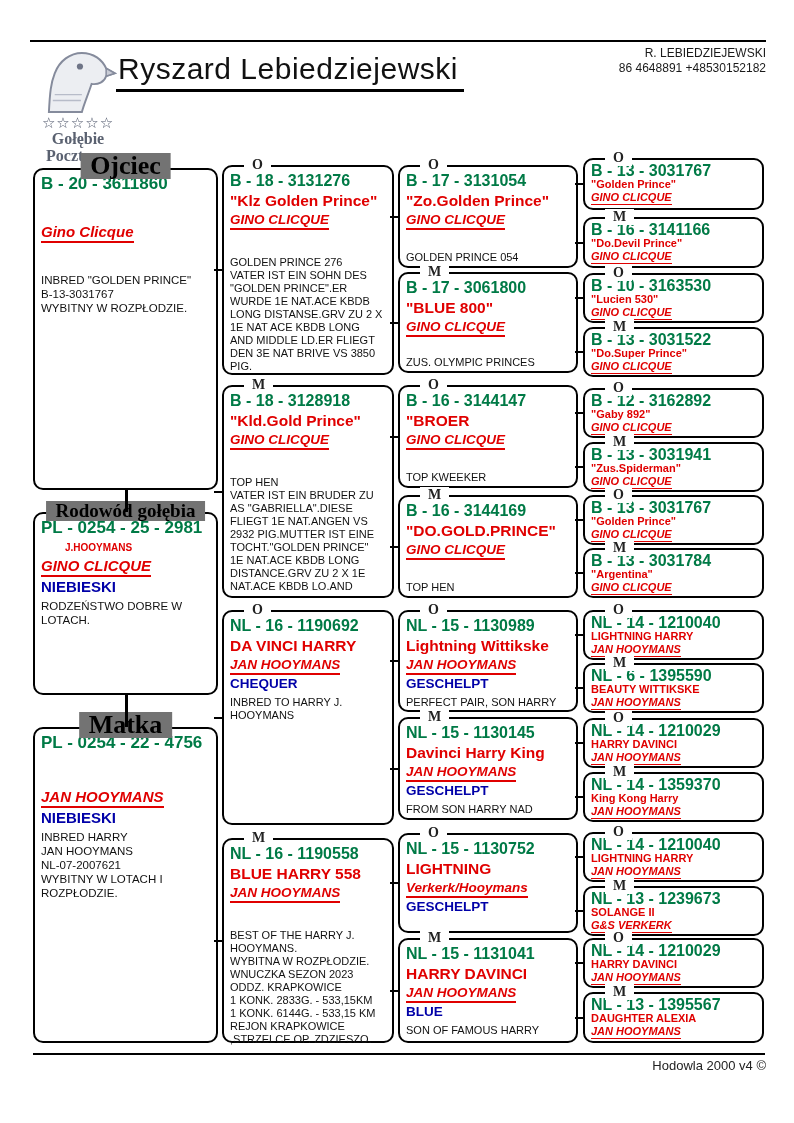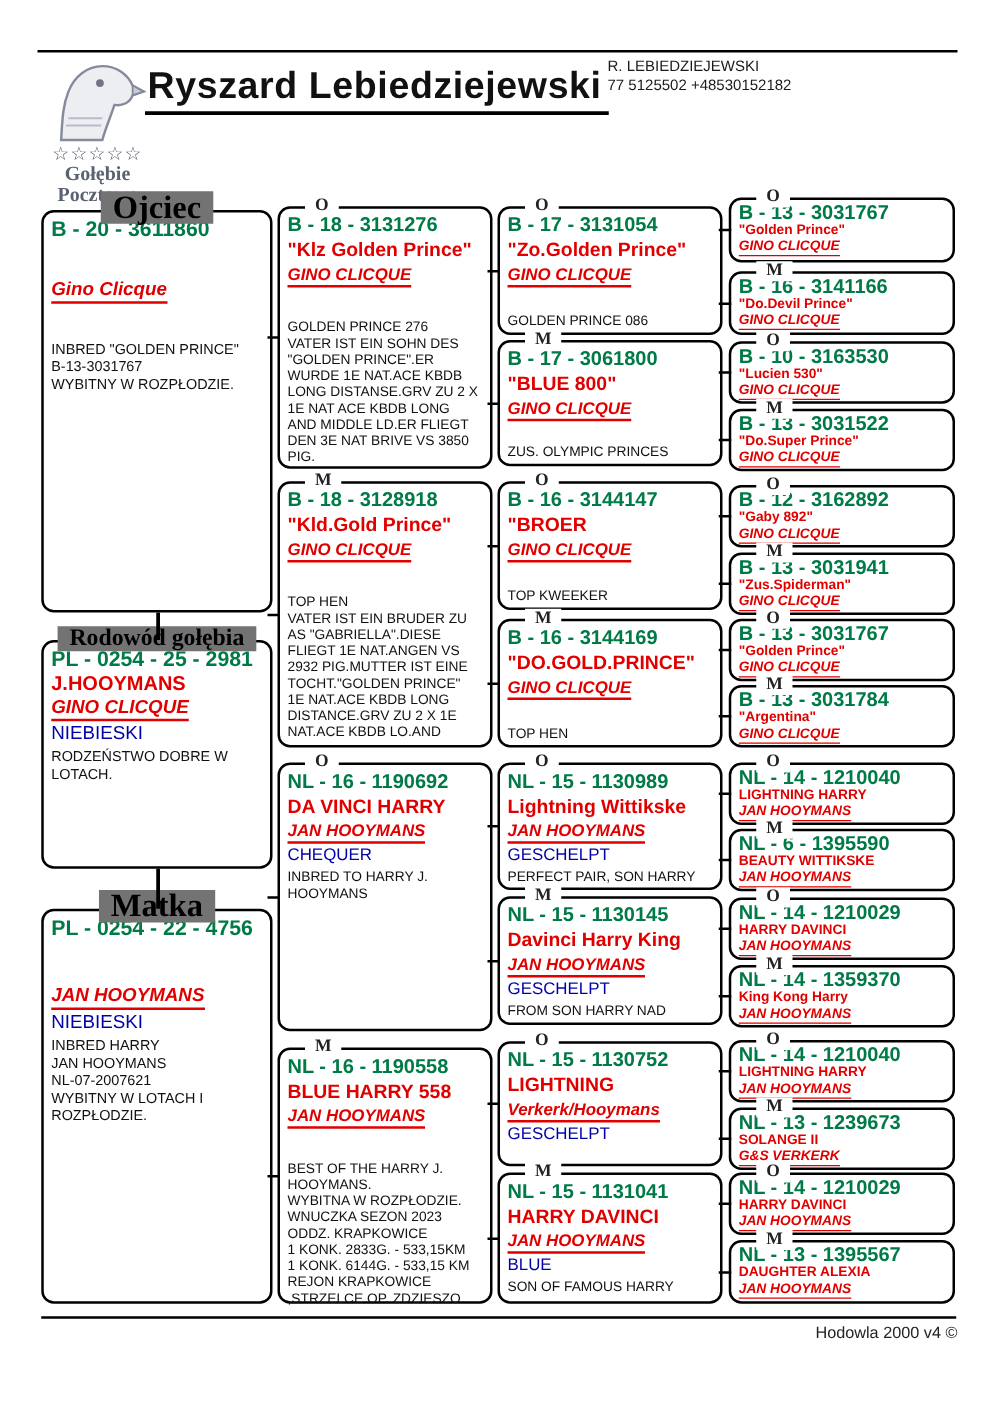--- a/index.html
+++ b/index.html
@@ -4,44 +4,44 @@
 <style>
   html,body{margin:0;padding:0;background:#ffffff;}
   .page{position:relative;width:794px;height:1123px;background:#fff;overflow:hidden;
         font-family:"Liberation Sans",sans-serif;color:#111;}
   .hr{position:absolute;background:#000;height:2px;}
   
   .logo{position:absolute;left:30px;top:50px;width:96px;text-align:center;}
   .logo-stars{font-size:15px;letter-spacing:1px;color:#4d5569;line-height:14px;margin-top:-2px;}
   .logo-text{font-family:"Liberation Serif",serif;font-weight:bold;font-size:16px;
              color:#5a6170;line-height:17px;}
-  .title{position:absolute;left:116px;top:52px;font-size:30px;font-weight:bold;
+  .title{position:absolute;left:116px;top:52px;font-size:30px;font-weight:normal;
          letter-spacing:0.5px;border-bottom:3px solid #000;padding:0 6px 3px 2px;}
-  .address{position:absolute;right:28px;top:46px;width:280px;text-align:left;
+  .address{position:absolute;right:28px;top:46px;width:280px;text-align:right;
            font-size:12px;line-height:15px;color:#1a1a1a;}
   
   .pbox{position:absolute;background:#fff;border:2px solid #000;border-radius:10px;
         box-sizing:border-box;padding:3px 6px;display:flex;flex-direction:column;
         align-items:flex-start;}
   .blabel{position:absolute;top:-10px;left:20px;background:#fff;padding:0 8px;
           font-family:"Liberation Serif",serif;font-weight:bold;font-size:14px;color:#222;}
   .btitle{position:absolute;top:-17px;left:50%;transform:translateX(-50%);background:#737373;
           padding:0 10px;font-family:Liberation Serif, serif;font-weight:bold;
           font-size:26px;color:#000;white-space:nowrap;line-height:26px;}
   .btitle.small{font-size:19px;top:-13px;line-height:20px;}
   .ring{color:#007a46;font-weight:bold;}
   .pname{color:#e00000;font-weight:bold;}
   .pname-plain{color:#e00000;font-weight:bold;}
   .fancier{color:#e00000;font-weight:bold;font-style:italic;border-bottom:2px solid #e00000;}
-  .pcolor{color:#0000a8;font-weight:normal;}
+  .pcolor{color:#0000a8;font-weight:bold;}
   .notes{color:#111;white-space:pre-line;}
   .pcolor:empty,.notes:empty,.pname:empty,.pname-plain:empty{display:none;}
   
   .g1 .ring{font-size:17px;line-height:22px;}
-  .g1 .pname-plain{font-size:16px;line-height:18px;}
+  .g1 .pname-plain{font-size:10px;line-height:18px;margin-left:24px;}
   .g1 .fancier{font-size:15px;line-height:18px;}
   .g1 .pcolor{font-size:15px;line-height:19px;}
   .g1 .notes{font-size:11.5px;line-height:14px;}
   .box-ojciec .fancier{margin-top:28px;}
   .box-ojciec .notes{margin-top:30px;}
   .box-matka .fancier{margin-top:34px;}
   .c2 .ring,.c3 .ring{font-size:16px;line-height:21px;}
   .c2 .pname,.c3 .pname{font-size:15.5px;line-height:20px;}
   .c2 .fancier,.c3 .fancier{font-size:13.5px;line-height:17px;}
   .c2 .pcolor,.c3 .pcolor{font-size:13.5px;line-height:18px;}
@@ -76,21 +76,21 @@
     </span>
     <div class="logo-stars">☆☆☆☆☆</div>
     <div class="logo-text">Gołębie</div>
     <div class="logo-text">Pocztowe</div>
   </div>
 
   <div class="title">Ryszard Lebiedziejewski</div>
 
   <div class="address">
     <div>R. LEBIEDZIEJEWSKI</div>
-    <div>77 5125502 +48530152182</div>
+    <div>86 4648891 +48530152182</div>
   </div>
 
   <div class="pbox g1 box-ojciec" style="left:33px;top:168px;width:185px;height:322px;">
     <span class="btitle">Ojciec</span>
     <span class="ring">B - 20 - 3611860</span>
     <span class="fancier">Gino Clicque</span>
 
     <span class="notes">INBRED "GOLDEN PRINCE"
 B-13-3031767
 WYBITNY W ROZPŁODZIE.</span>
@@ -178,21 +178,21 @@
 REJON KRAPKOWICE
 ,STRZELCE OP. ZDZIESZO.</span>
   </div>
 
   <div class="pbox c3 stub" style="left:398px;top:165px;width:180px;height:103px;">
     <span class="blabel">O</span>
     <span class="ring">B - 17 - 3131054</span>
     <span class="pname">"Zo.Golden Prince"</span>
     <span class="fancier">GINO CLICQUE</span>
 
-    <span class="notes">GOLDEN PRINCE 086</span>
+    <span class="notes">GOLDEN PRINCE 054</span>
   </div>
   <div class="pbox c3 stub" style="left:398px;top:272px;width:180px;height:101px;">
     <span class="blabel">M</span>
     <span class="ring">B - 17 - 3061800</span>
     <span class="pname">"BLUE 800"</span>
     <span class="fancier">GINO CLICQUE</span>
 
     <span class="notes">ZUS. OLYMPIC PRINCES</span>
   </div>
   <div class="pbox c3 stub" style="left:398px;top:385px;width:180px;height:103px;">

